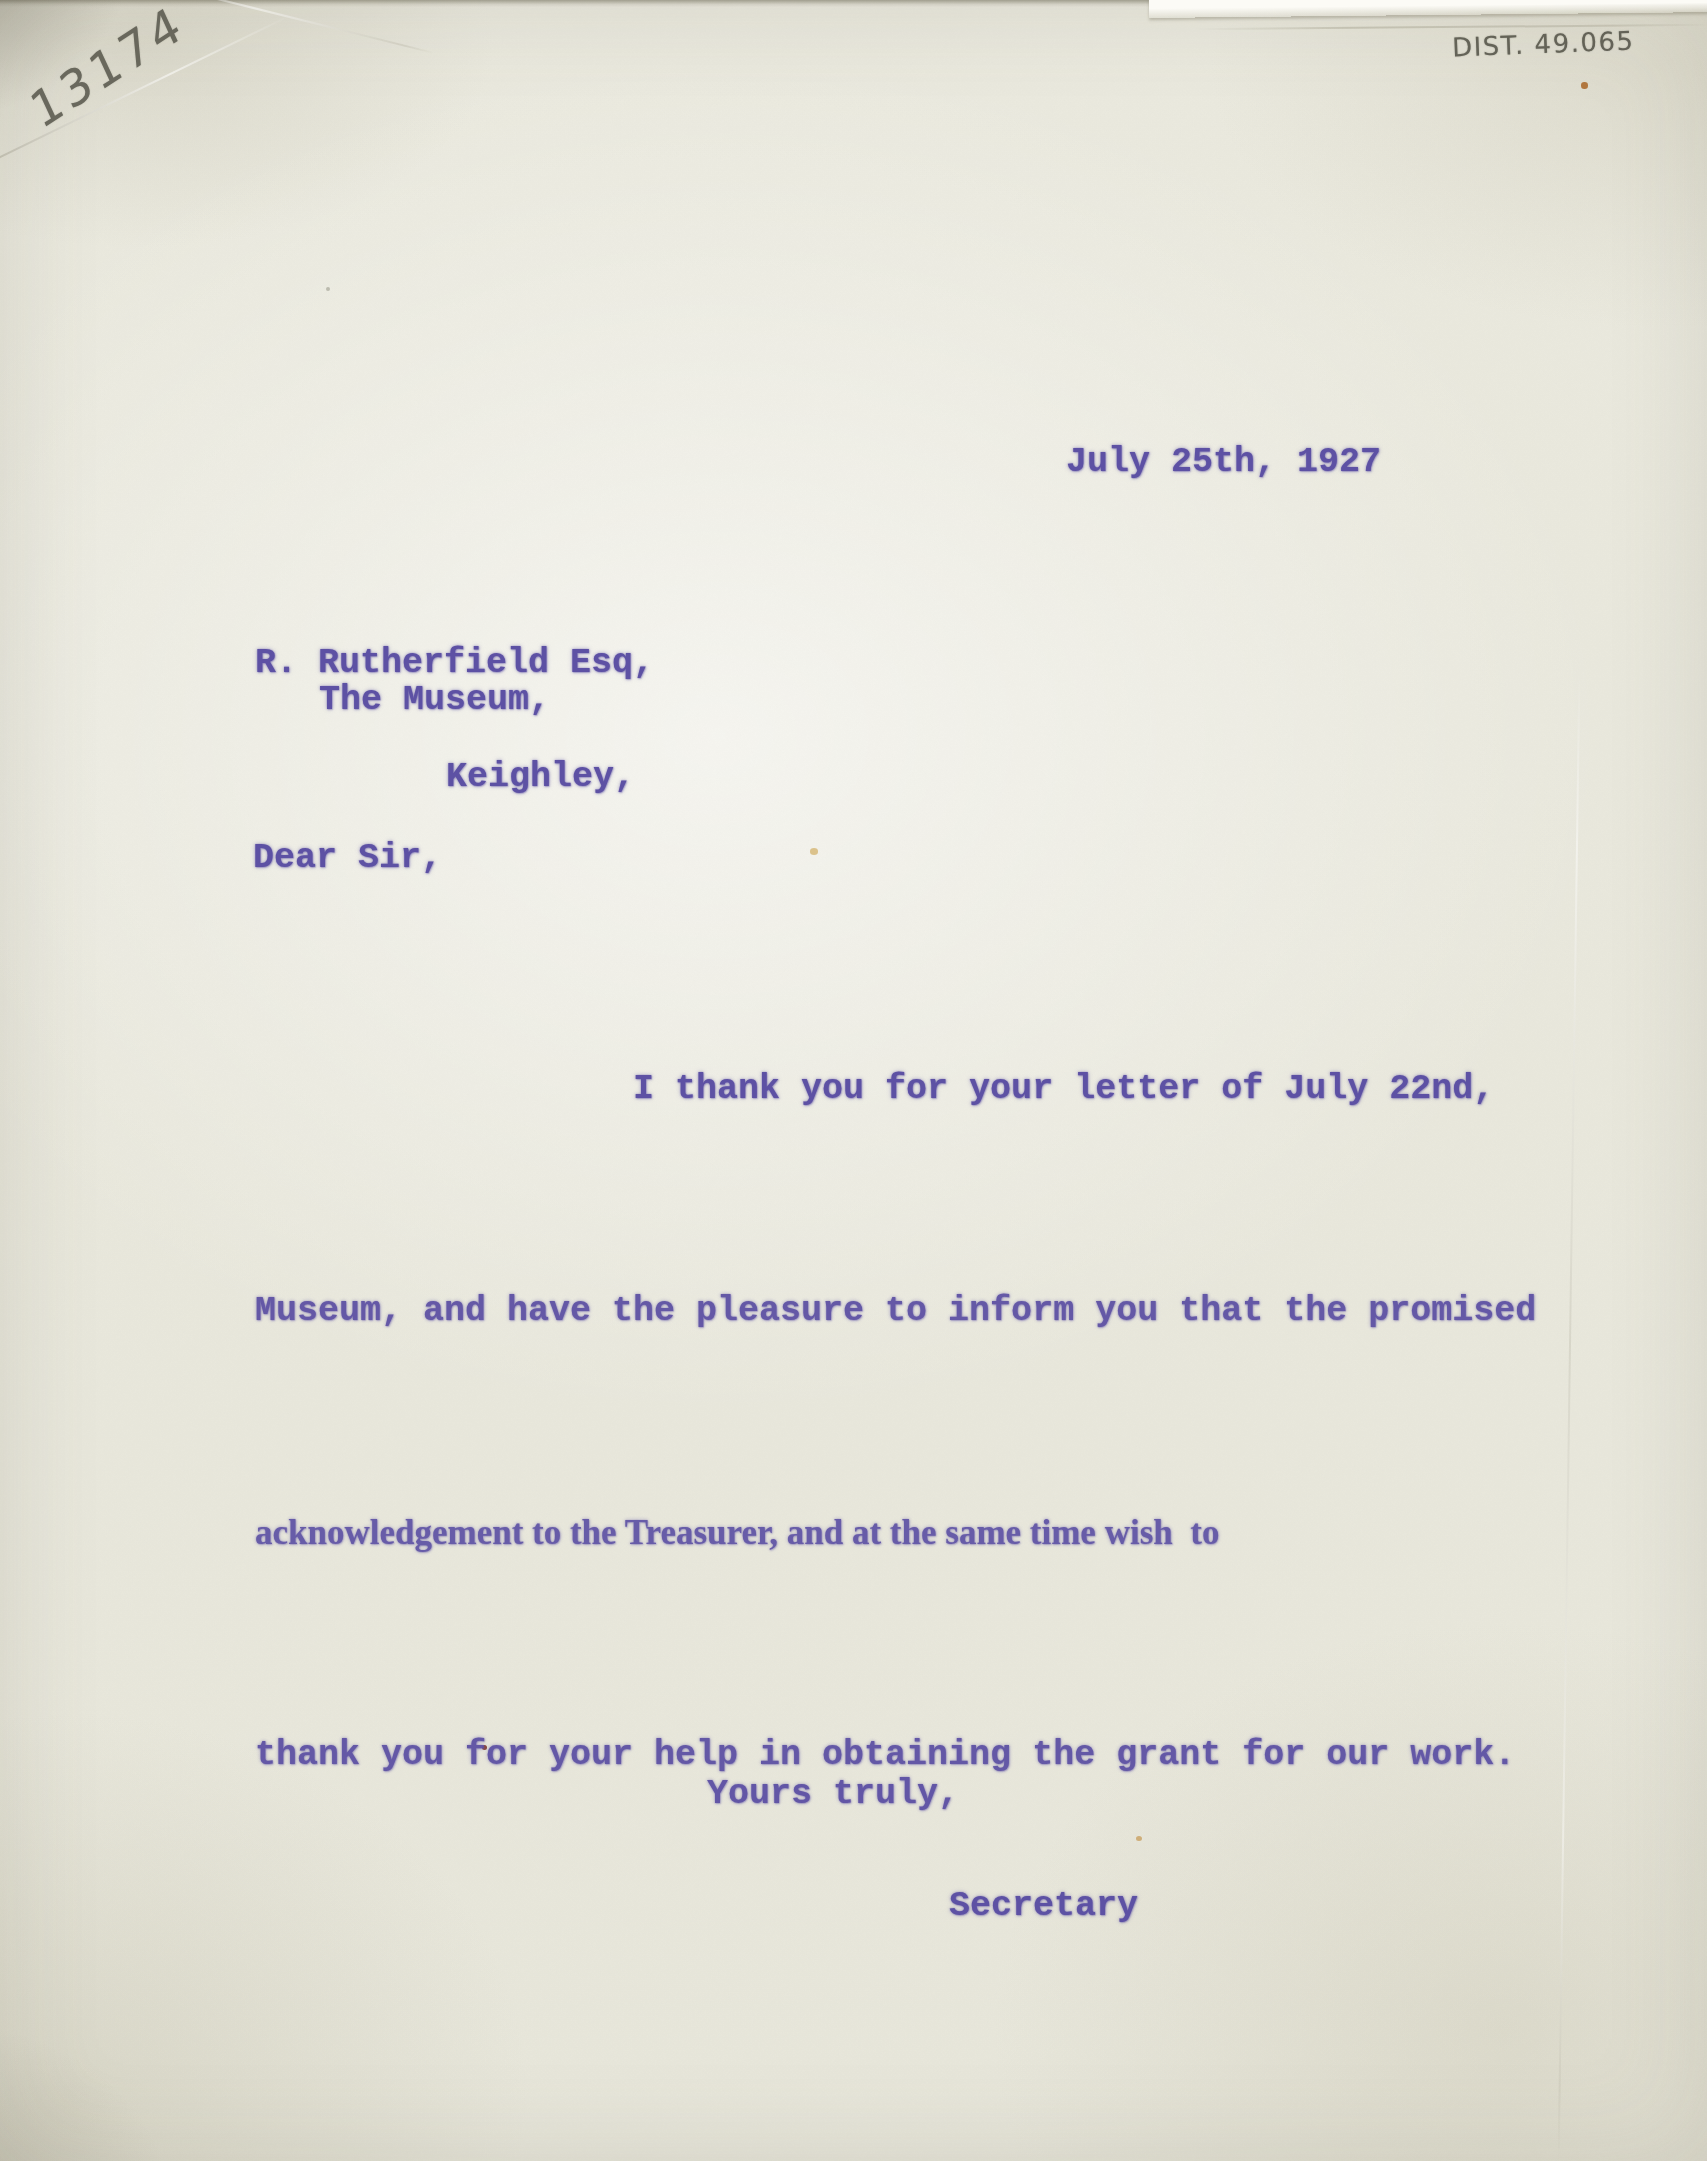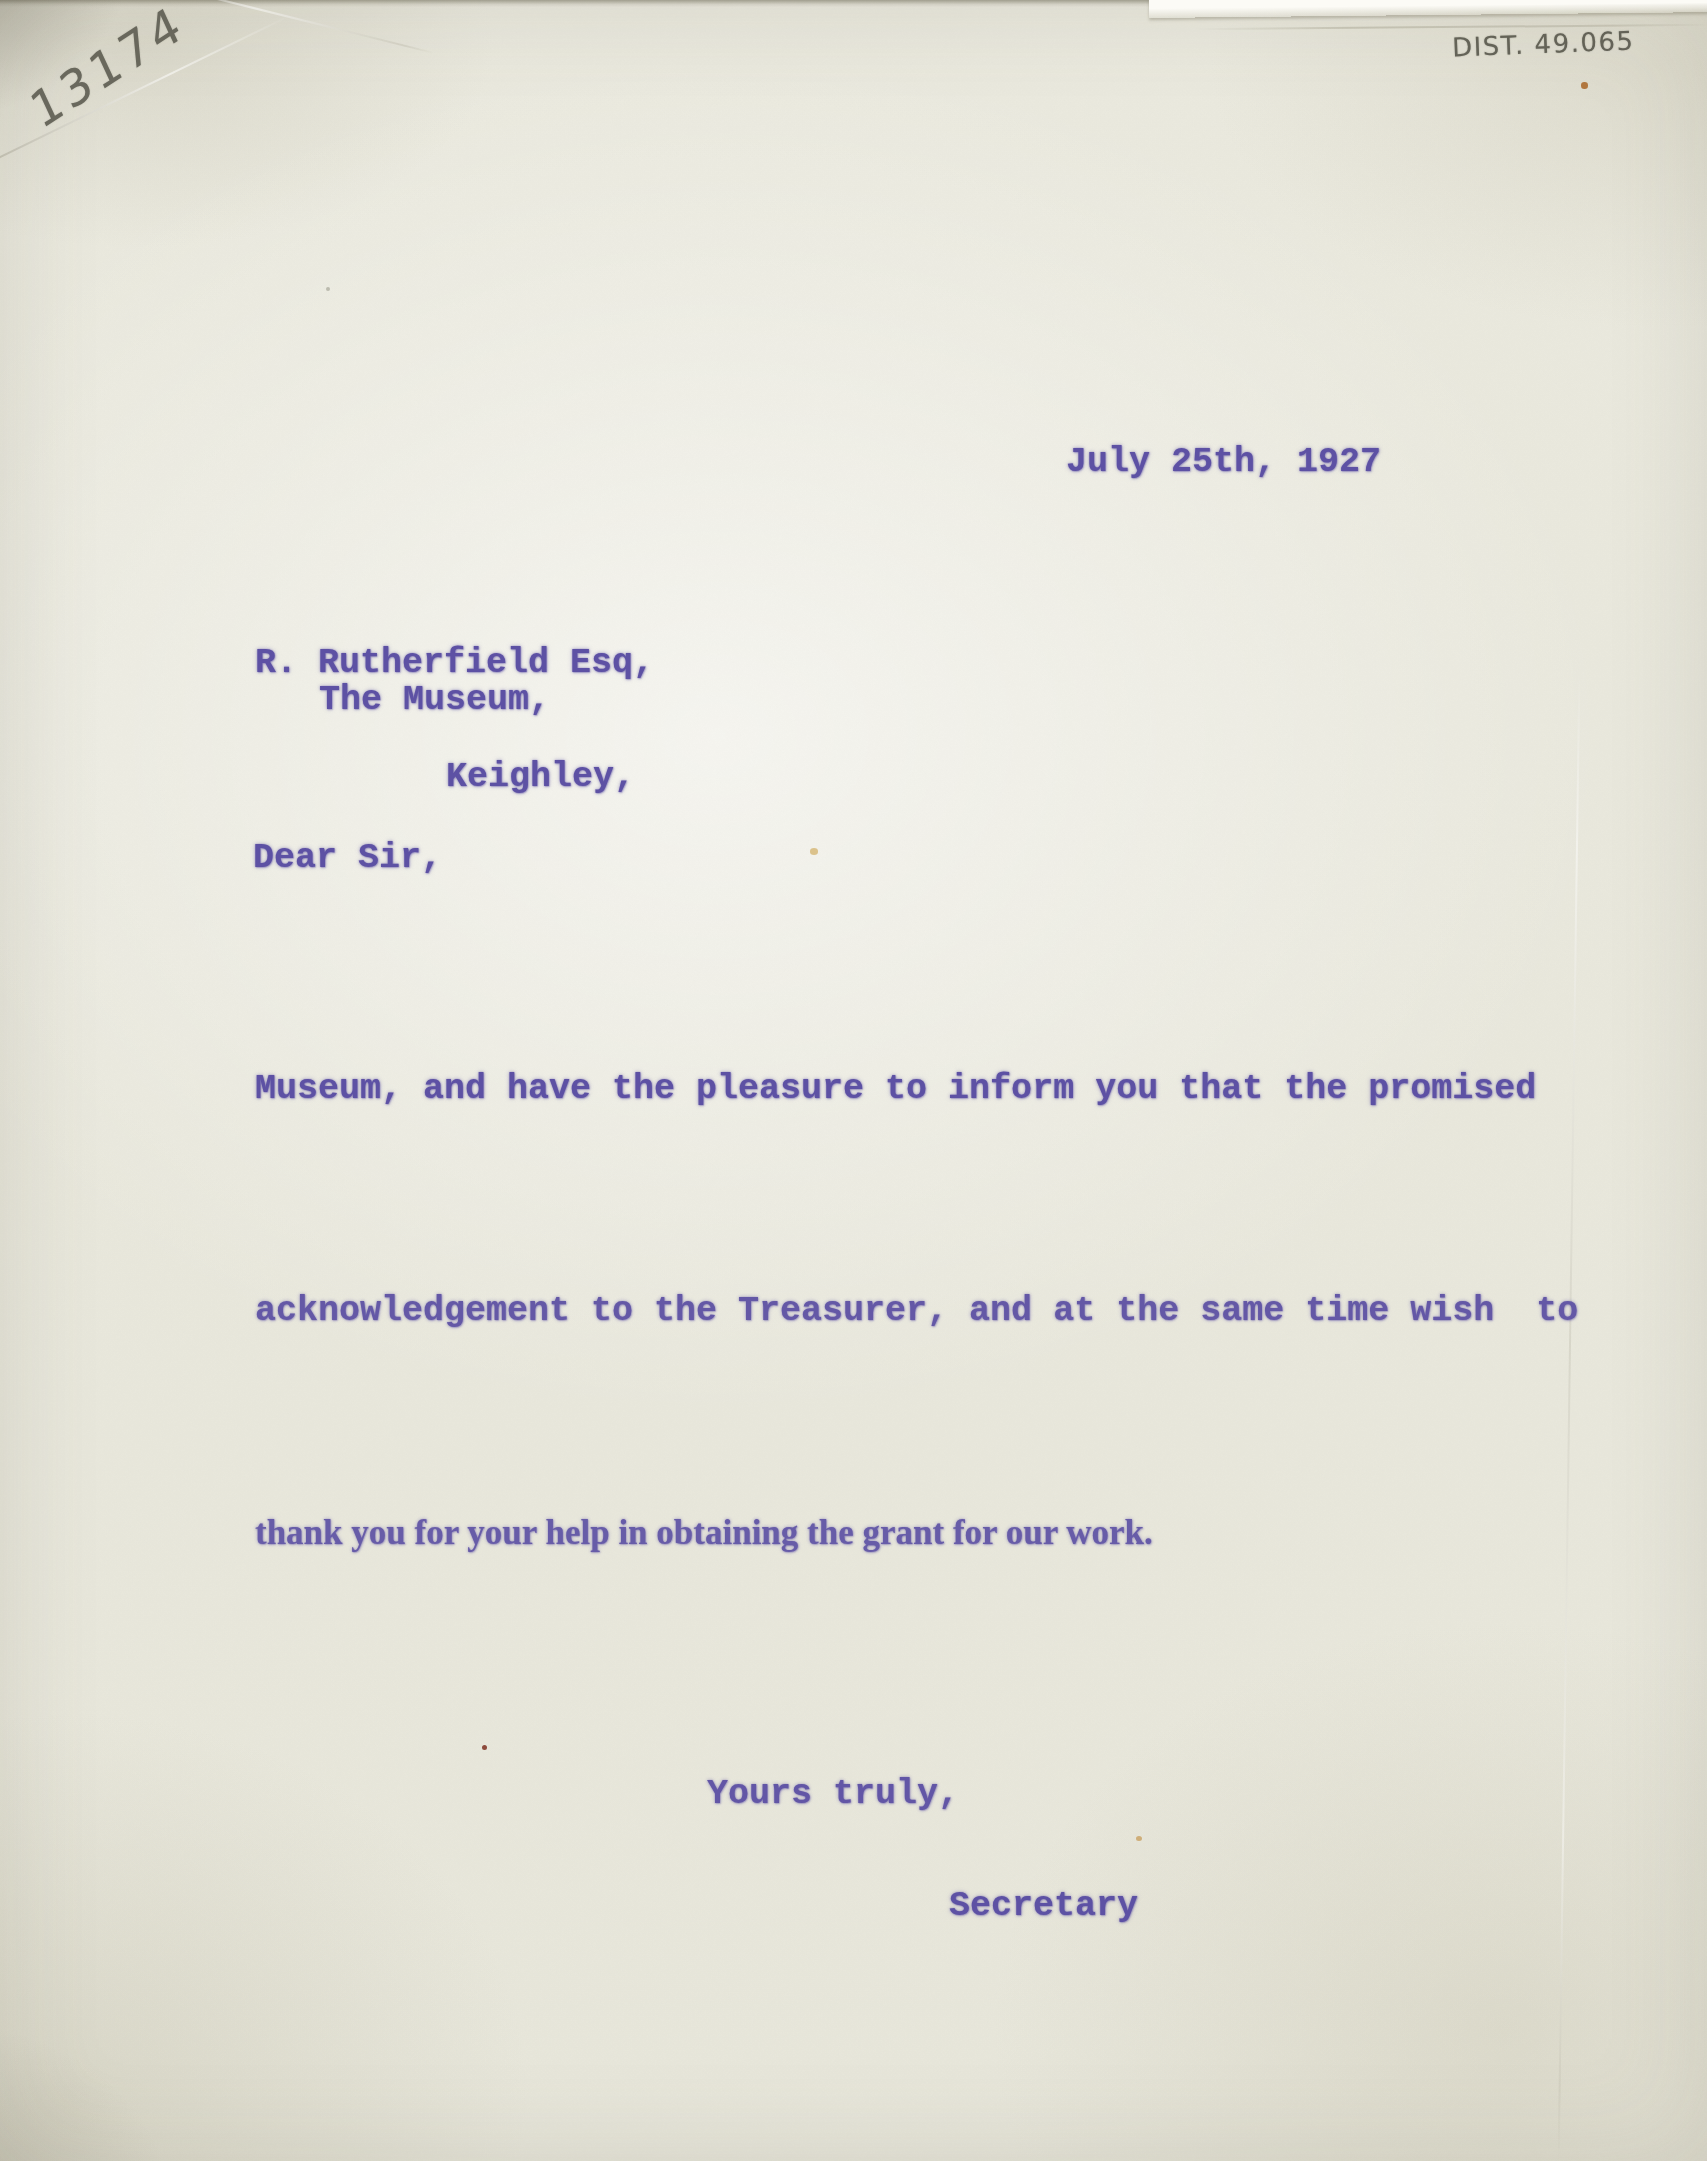--- a/index.html
+++ b/index.html
@@ -190,20 +190,21 @@
 
   <div class="type" id="recipient-name">R. Rutherfield Esq,</div>
 
   <div class="type" id="recipient-org">The Museum,</div>
 
   <div class="type" id="recipient-city">Keighley,</div>
 
   <div class="type" id="salutation">Dear Sir,</div>
 
   <div class="type body-block">
+    <div class="body-line">                  I thank you for your letter of July 22nd,</div>
     <div class="body-line">Museum, and have the pleasure to inform you that the promised</div>
     <div class="body-line">acknowledgement to the Treasurer, and at the same time wish  to</div>
     <div class="body-line">thank you for your help in obtaining the grant for our work.</div>
     
     
     
     
     
   </div>
 

